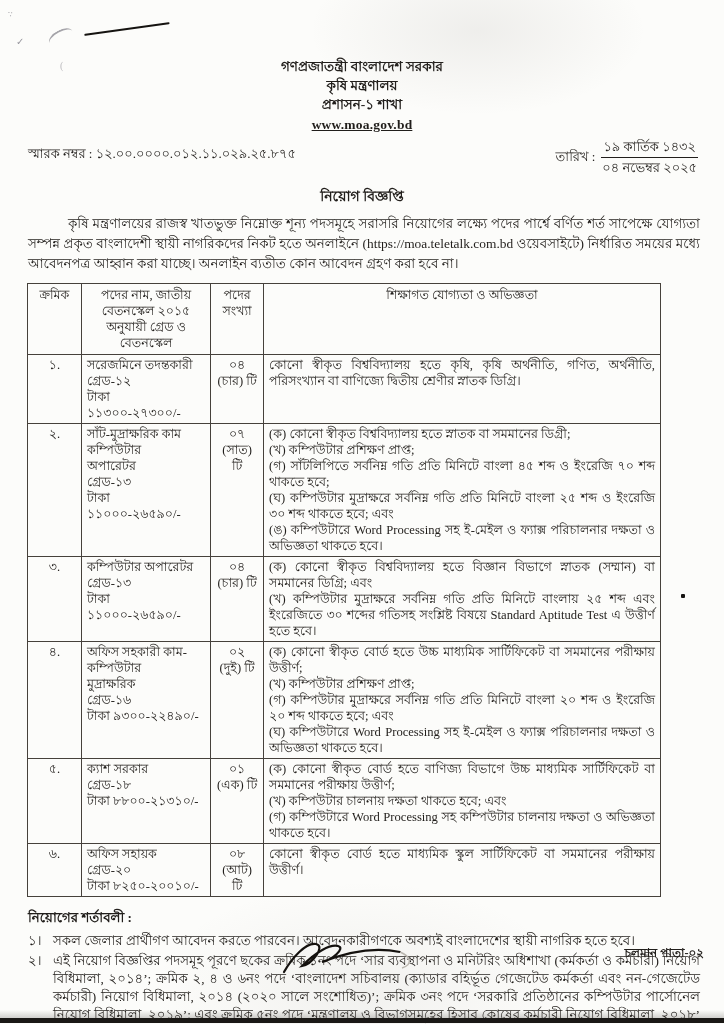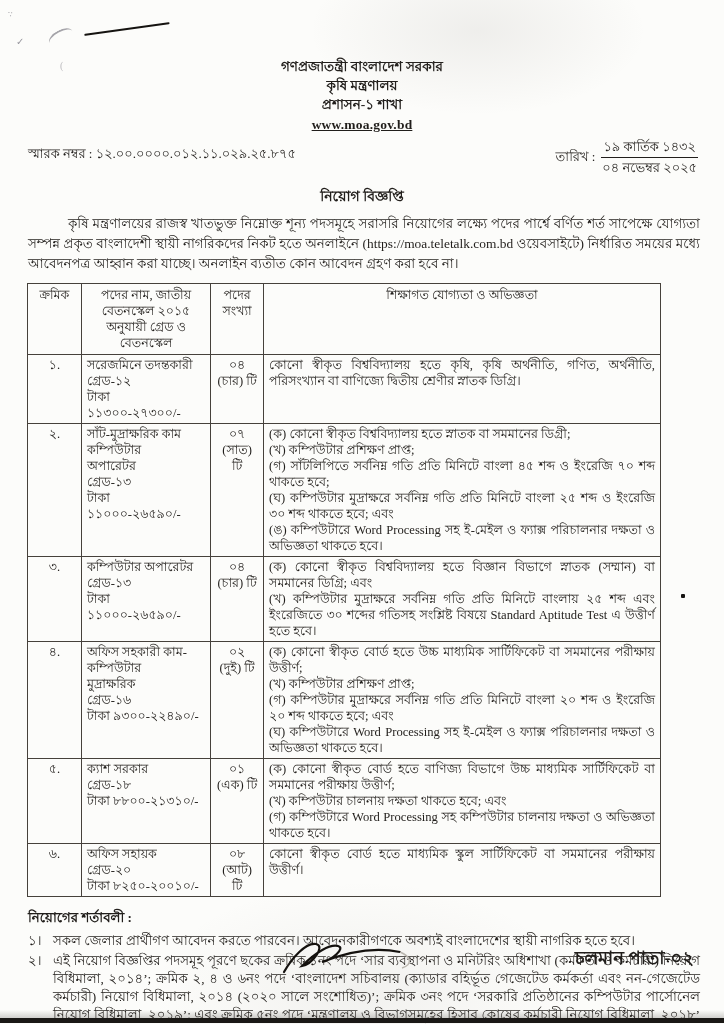--- a/index.html
+++ b/index.html
@@ -33,21 +33,21 @@
   .c-sl{ width:48px; text-align:center;}
   .c-post{ width:122px;}
   .c-count{ width:47px; text-align:center;}
   .c-qual{ width:385px; text-align:left;}
   .c-qual div{ text-align:justify;}
   .conds{ margin:11px 24px 0 28px; font-size:13.3px;}
   .conds-heading{ font-weight:bold; margin-bottom:2px;}
   .cond{ display:flex; line-height:18px; margin-top:2px;}
   .cond-num{ flex:0 0 25px;}
   .cond-txt{ flex:1; text-align:justify;}
-  .page-note{ position:absolute; right:30px; top:944px; font-weight:bold; font-size:18px;}
+  .page-note{ position:absolute; right:20px; top:944px; font-weight:bold; font-size:12px;}
   .signature{ position:absolute; left:272px; top:930px; width:150px; height:70px;}
   
   .pen-stroke{ position:absolute; left:84px; top:28px; width:86px; height:2.4px; background:#151310; transform:rotate(-8deg); border-radius:2px;}
   .speck-a{ position:absolute; left:48px; top:30px; width:26px; height:12px; border-top:2px solid rgba(60,58,70,.45); transform:rotate(-28deg); border-radius:50%;}
   .speck-b{ position:absolute; left:16px; top:36px; width:10px; height:10px; color:rgba(70,68,82,.55); font-size:10px;}
   .speck-c{ position:absolute; left:8px; top:8px; width:6px; height:6px; color:rgba(70,68,82,.5); font-size:9px; transform:rotate(20deg);}
   .speck-d{ position:absolute; left:60px; top:60px; color:rgba(90,88,100,.4); font-size:10px;}
   .ink-dot{ position:absolute; left:681px; top:594px; width:4px; height:4px; background:#161412; border-radius:1px;}
   .bottom-strip{ position:absolute; left:0; bottom:1px; width:724px; height:5px; background:#1a1816;}
   .bottom-fade{ position:absolute; left:0; bottom:6px; width:724px; height:8px; background:linear-gradient(to top, rgba(80,76,70,.25), transparent);}

